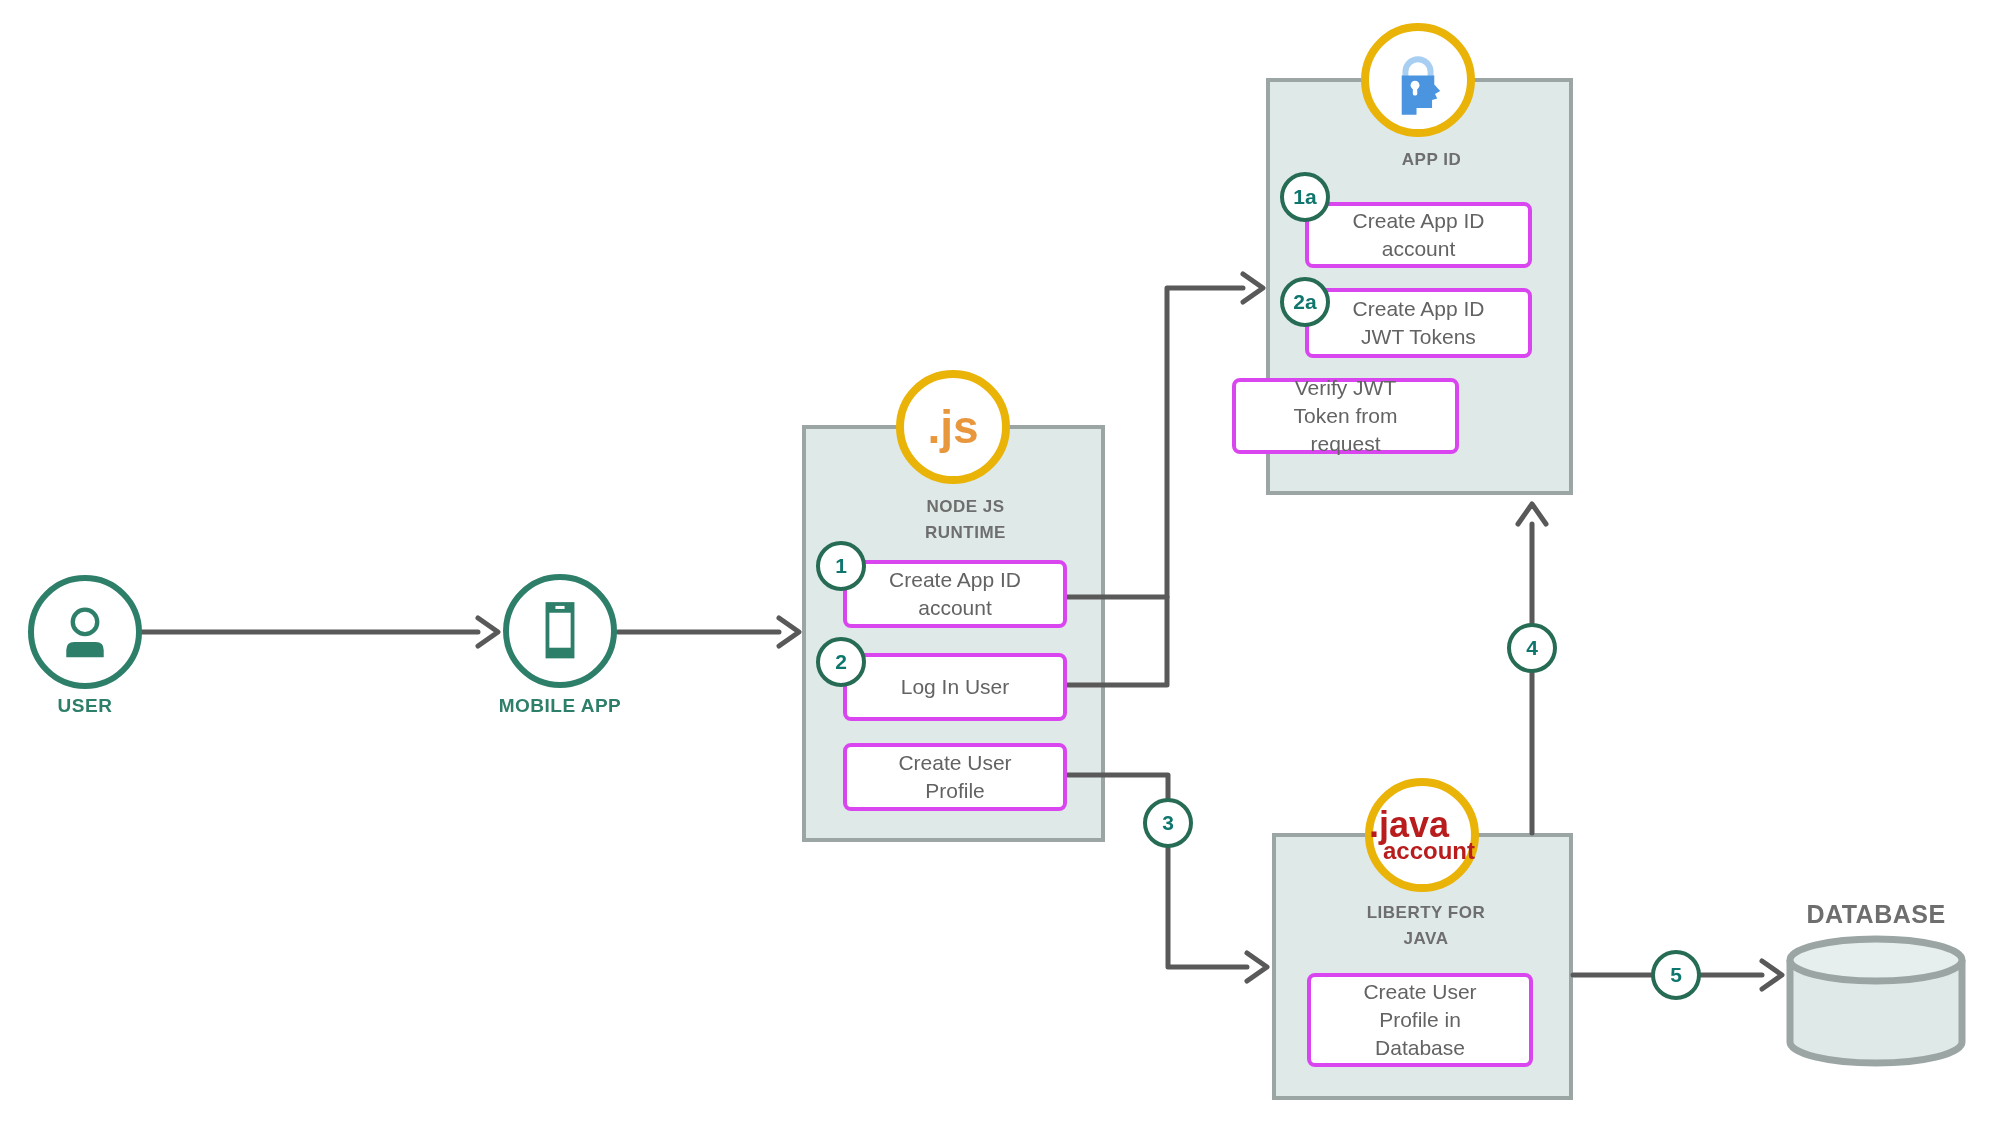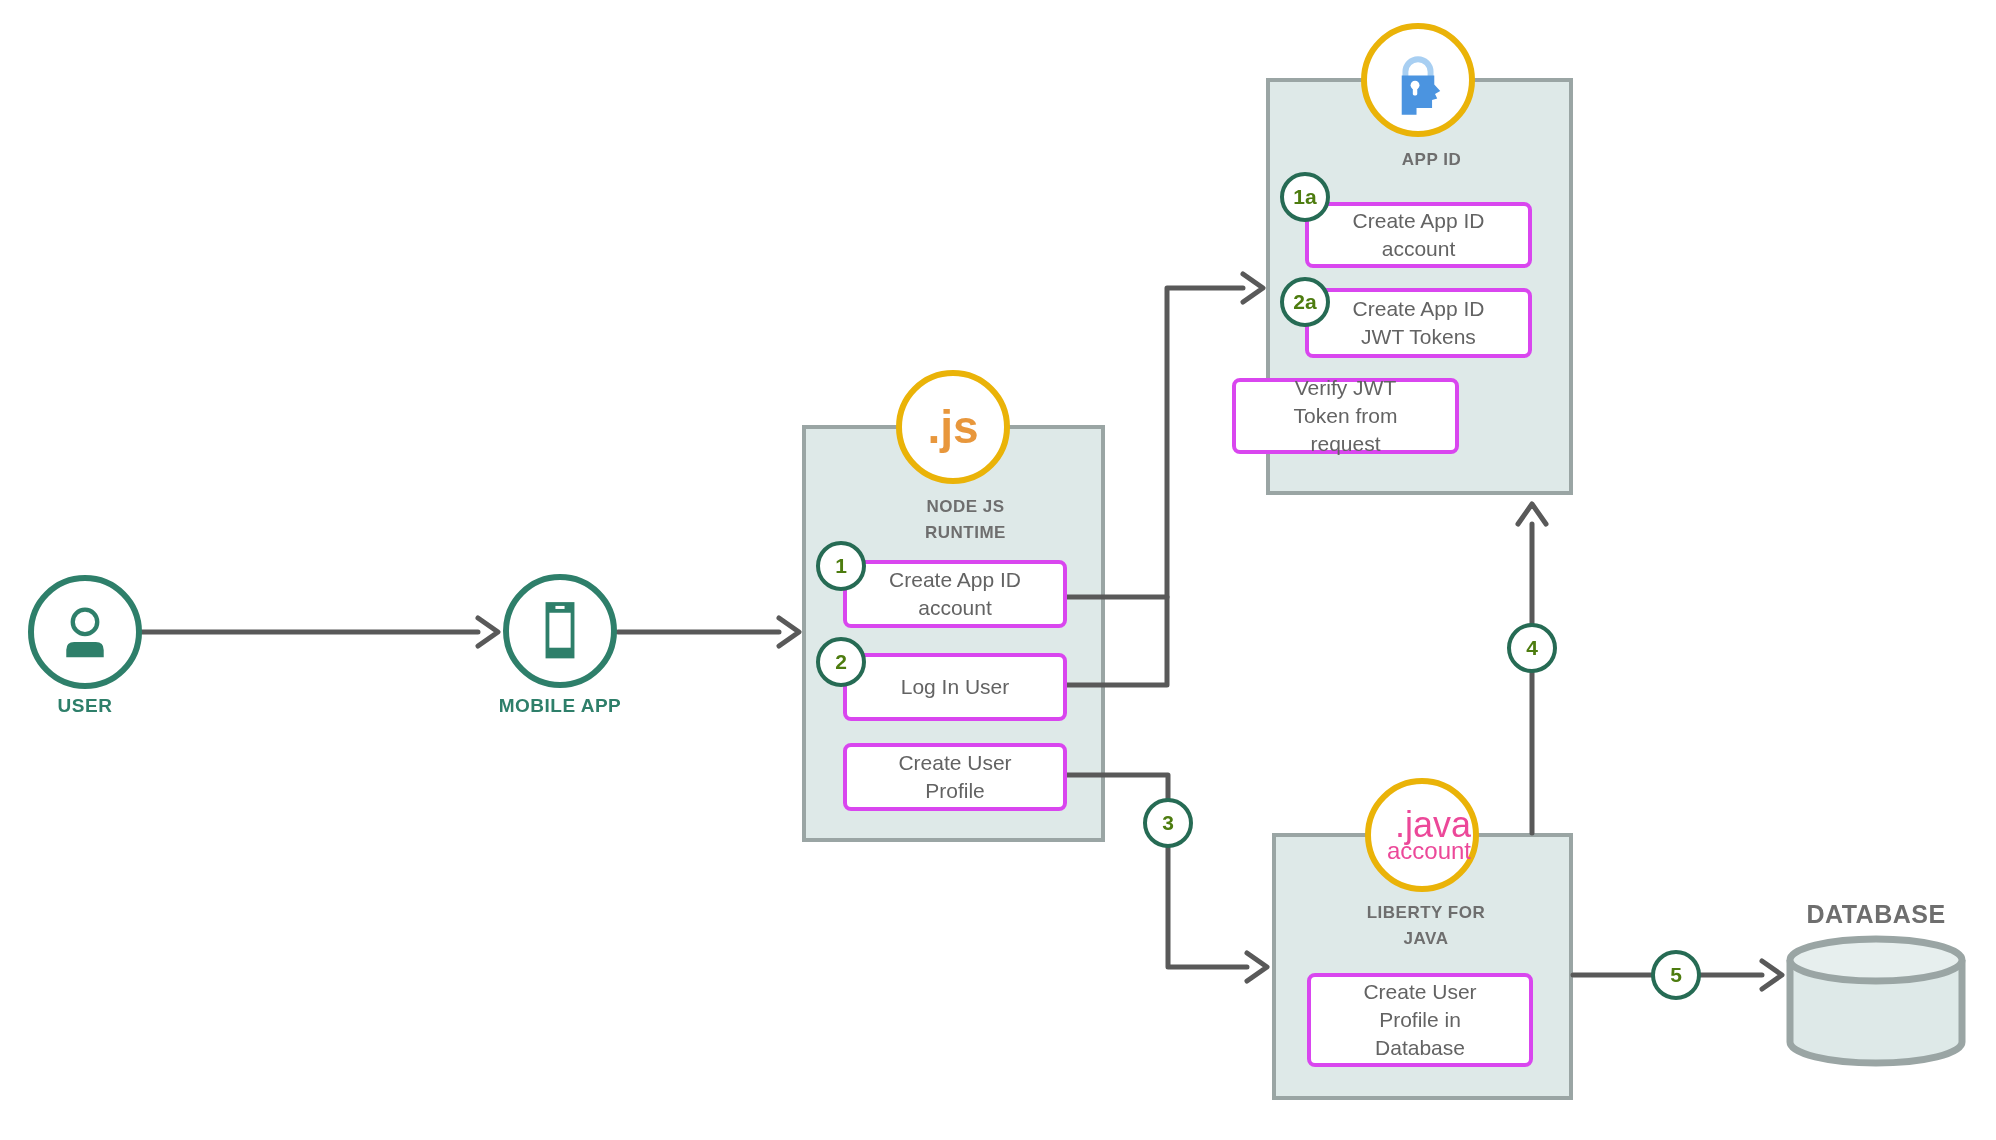--- a/index.html
+++ b/index.html
@@ -5,21 +5,21 @@
   html,body{margin:0;padding:0;background:#ffffff;}
   #stage{
     position:relative;width:1996px;height:1140px;background:#ffffff;overflow:hidden;
     font-family:"Liberation Sans", sans-serif;
   }
   .panel{
     position:absolute;background:#dee9e8;border:4px solid #9aa5a4;box-sizing:border-box;
   }
   .circle{
     position:absolute;width:114px;height:114px;border-radius:50%;background:#ffffff;
-    border:6px solid #eab308;box-sizing:border-box;display:flex;align-items:center;justify-content:center;
+    border:8px solid #eab308;box-sizing:border-box;display:flex;align-items:center;justify-content:center;
     z-index:5;
   }
   .circle.green{border:6px solid #2e7f6a;}
   .panel-label{
     position:absolute;text-align:center;color:#6e6e6e;font-weight:bold;font-size:17px;
     letter-spacing:.5px;line-height:1.55;white-space:pre-line;z-index:4;padding-left:12px;
   }
   .actor-label{
     position:absolute;text-align:center;color:#2e7f6a;font-weight:bold;font-size:19px;
     letter-spacing:.5px;z-index:4;
@@ -29,25 +29,25 @@
     letter-spacing:.5px;z-index:4;
   }
   .step-box{
     position:absolute;background:#ffffff;border:4px solid #d946ef;border-radius:8px;
     box-sizing:border-box;display:flex;align-items:center;justify-content:center;
     text-align:center;color:#636363;font-size:21px;line-height:1.32;white-space:pre-line;z-index:6;
   }
   .badge{
     position:absolute;width:50px;height:50px;border-radius:50%;background:#ffffff;
     border:4px solid #266b54;box-sizing:border-box;display:flex;align-items:center;justify-content:center;
-    color:#4d7c0f;font-weight:bold;font-size:21px;z-index:8;
+    color:#0f766e;font-weight:bold;font-size:21px;z-index:8;
   }
   #connectors{position:absolute;left:0;top:0;z-index:2;}
   .js-logo{color:#e8973c;font-weight:bold;font-size:46px;line-height:1;}
-  .java-logo{color:#ec4899;font-weight:normal;text-align:right;line-height:1;}
+  .java-logo{color:#b91c1c;font-weight:bold;text-align:left;line-height:1;}
   .java-logo .top{font-size:36px;display:block;}
   .java-logo .bottom{font-size:24px;display:block;margin-top:-4px;padding-left:14px;}
   .dbwrap{position:absolute;z-index:5;}
 </style>
 </head>
 <body>
 
 <div id="stage">
 
   <svg id="connectors" width="1996" height="1140" viewBox="0 0 1996 1140" fill="none" stroke="#595959" stroke-width="5" stroke-linecap="round" stroke-linejoin="round">

